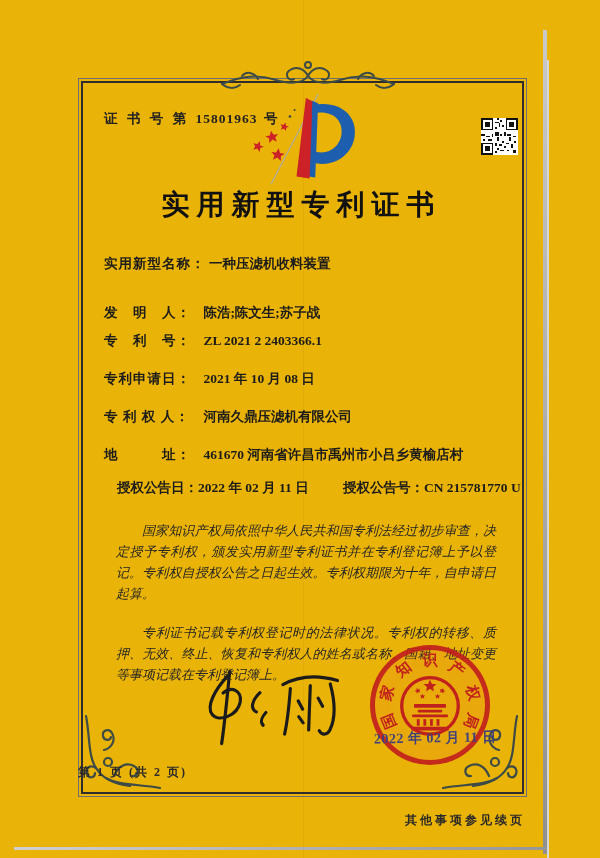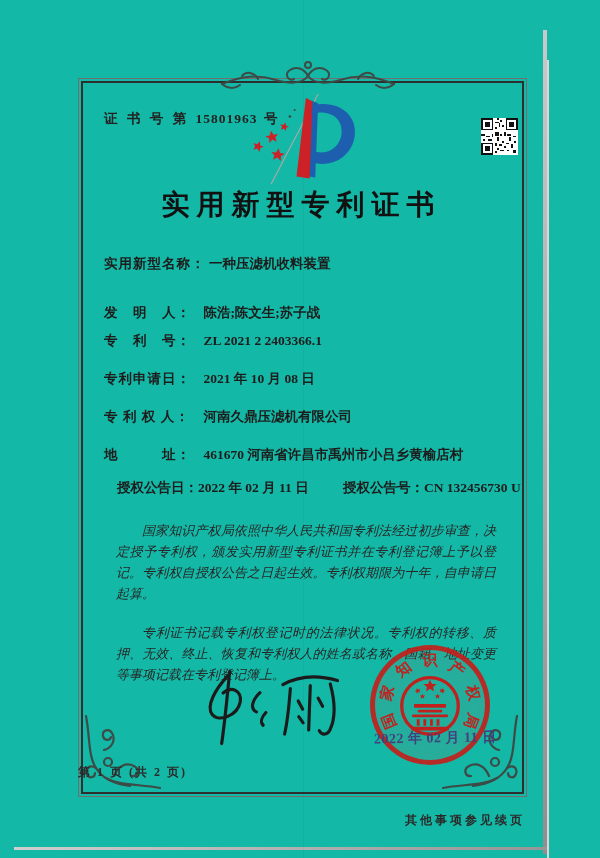--- a/index.html
+++ b/index.html
@@ -1,17 +1,17 @@
 <!DOCTYPE html>
 <html><head>
 <meta charset="utf-8">
 <style>
   html,body{margin:0;padding:0;}
   body{background:#e9e9e9;font-family:"Liberation Serif","DejaVu Serif",serif;}
-  .screen{position:relative;width:600px;height:858px;background:#14b8a6;overflow:hidden;margin:0 auto;}
+  .screen{position:relative;width:600px;height:858px;background:#eab308;overflow:hidden;margin:0 auto;}
   
   .edge-right{position:absolute;left:543px;top:30px;width:4px;height:824px;background:linear-gradient(180deg,#c9c9c9,#8f8f8f);}
   .edge-right2{position:absolute;left:547px;top:60px;width:2px;height:798px;background:#d8d8d8;}
   .edge-bottom{position:absolute;left:14px;top:847px;width:533px;height:3px;background:linear-gradient(90deg,#cfcfcf,#969696);}
   .fold-line{position:absolute;left:303px;top:0;width:1px;height:858px;background:rgba(0,0,0,0.035);}
   
   .frame-outer{position:absolute;left:78px;top:78px;width:447px;height:717px;border:1px solid #6f6f6f;}
   .frame-inner{position:absolute;left:2px;top:2px;right:2px;bottom:2px;border:2px solid #2e2e2e;}
   
   .ornament{position:absolute;pointer-events:none;}
@@ -189,21 +189,21 @@
     <span class="val">河南久鼎压滤机有限公司</span>
   </div>
   <div class="field-row r5">
     <span class="lbl">地　　　址：</span>
     <span class="val">461670 河南省许昌市禹州市小吕乡黄榆店村</span>
   </div>
 
   <div class="grant-row">
     <span>授权公告日：</span><span>2022 年 02 月 11 日</span>
     <span class="grant-no">
-      <span>授权公告号：</span><span>CN 132456730 U</span>
+      <span>授权公告号：</span><span>CN 215781770 U</span>
     </span>
   </div>
 
   <div class="body-text">
     <p>国家知识产权局依照中华人民共和国专利法经过初步审查，决定授予专利权，颁发实用新型专利证书并在专利登记簿上予以登记。专利权自授权公告之日起生效。专利权期限为十年，自申请日起算。</p>
     <p>专利证书记载专利权登记时的法律状况。专利权的转移、质押、无效、终止、恢复和专利权人的姓名或名称、国籍、地址变更等事项记载在专利登记簿上。</p>
   </div>
 
 
   <svg class="signature" viewBox="0 0 150 80">

